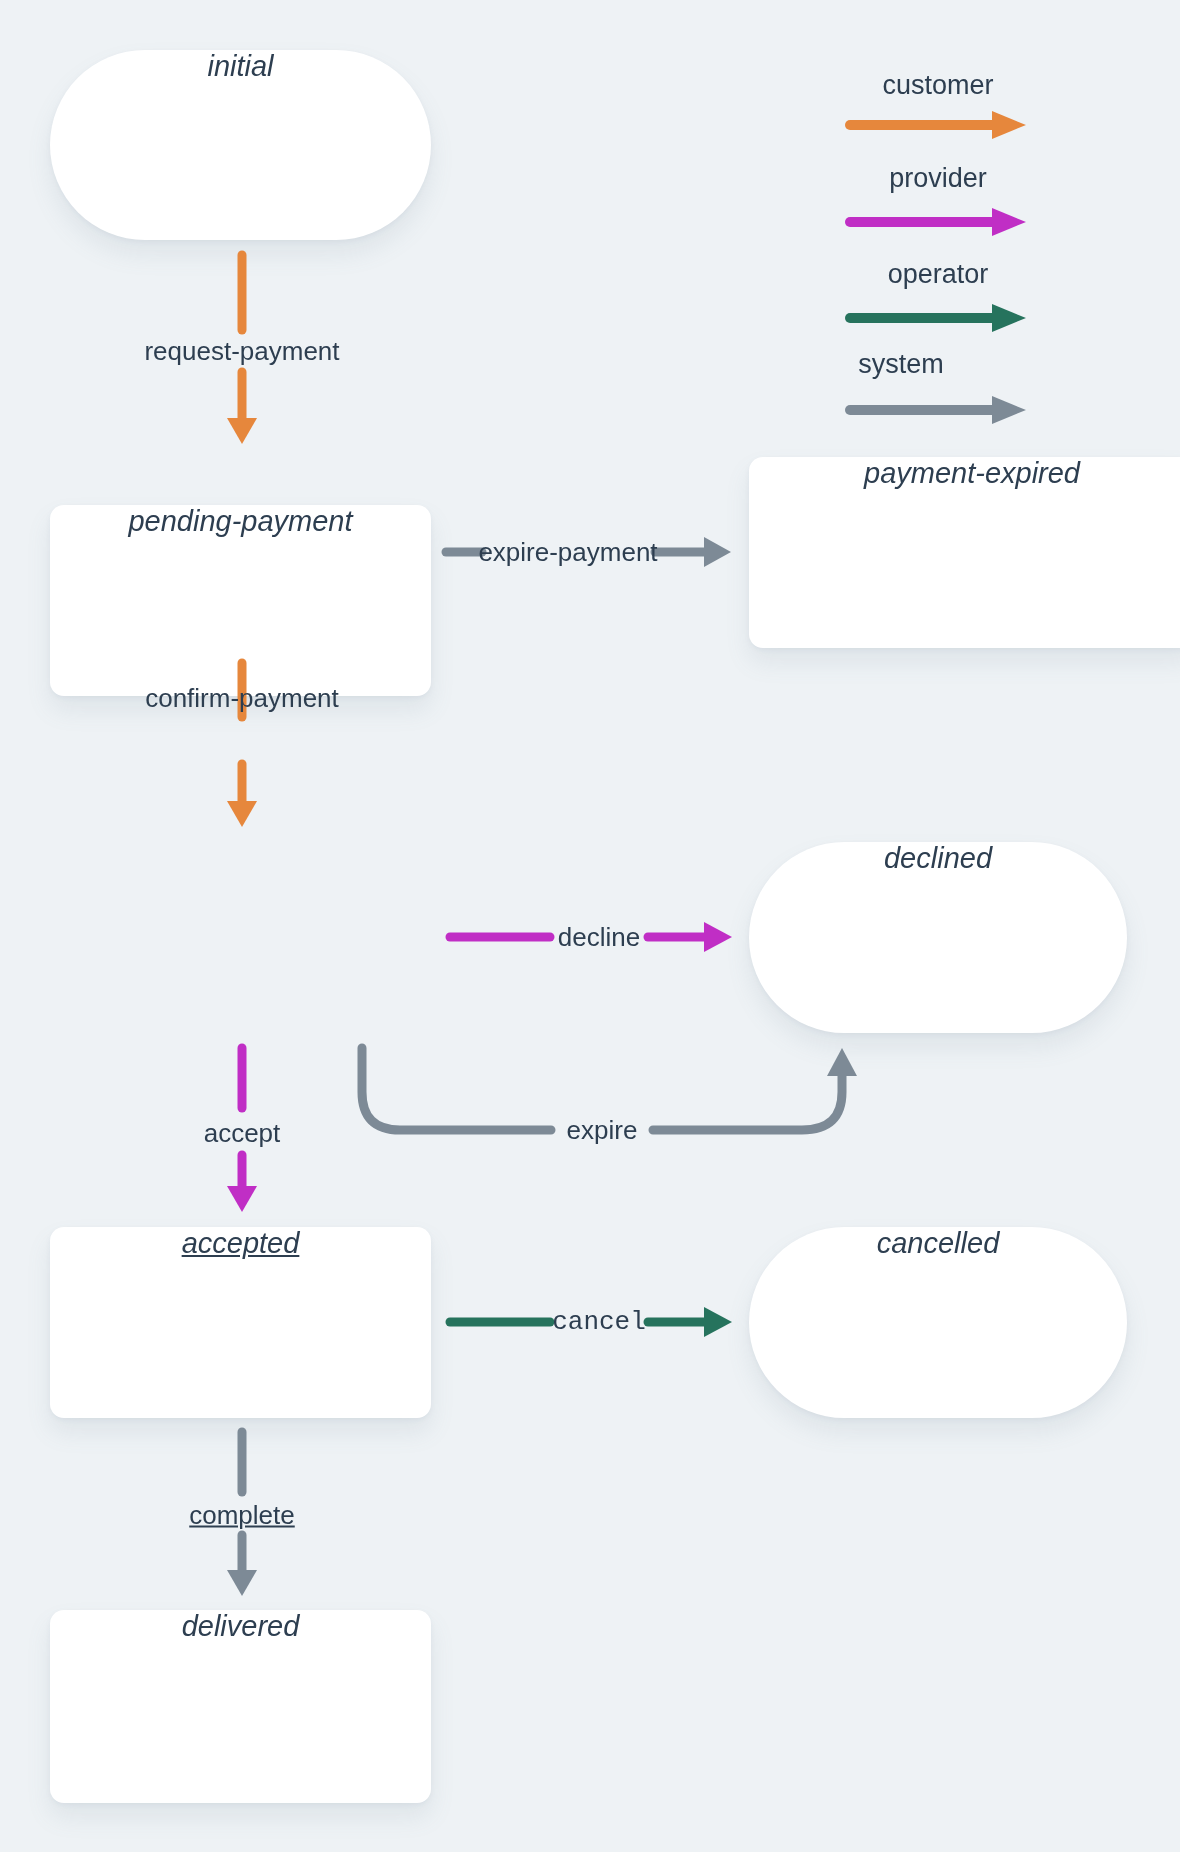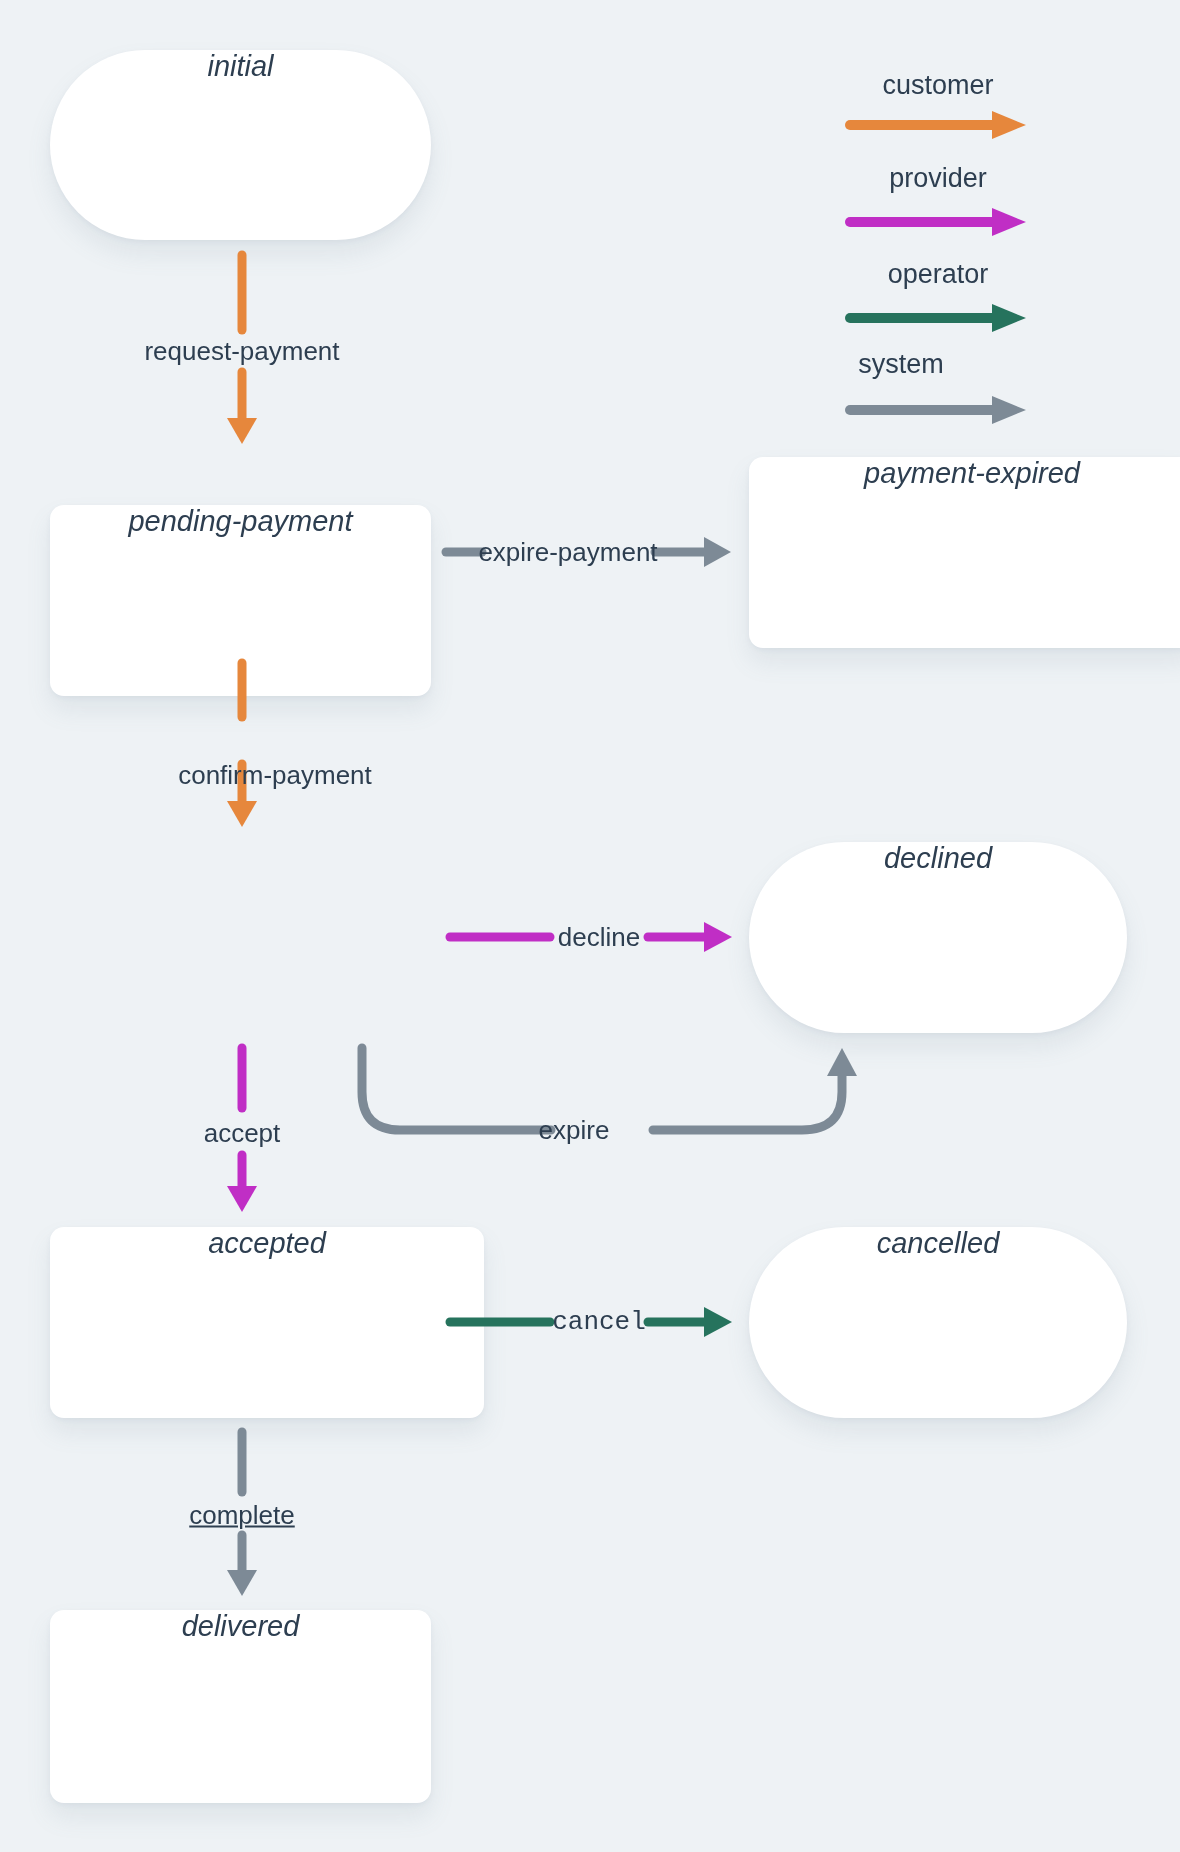--- a/index.html
+++ b/index.html
@@ -51,21 +51,21 @@
 
   <div class="node rect" style="left:749px;top:457px;width:446px;height:191px;">
     <span>payment-expired</span>
   </div>
 
 
   <div class="node pill" style="left:749px;top:842px;width:378px;height:191px;">
     <span>declined</span>
   </div>
 
-  <div class="node rect" style="left:50px;top:1227px;width:434px;height:191px;">
+  <div class="node rect" style="left:50px;top:1227px;width:381px;height:191px;text-decoration:underline;">
     <span>accepted</span>
   </div>
 
   <div class="node pill" style="left:749px;top:1227px;width:378px;height:191px;">
     <span>cancelled</span>
   </div>
 
   <div class="node rect" style="left:50px;top:1610px;width:381px;height:193px;">
     <span>delivered</span>
   </div>
@@ -133,23 +133,23 @@
       <polygon class="fill-operator" points="992,304 992,332 1026,318"></polygon>
     </g>
     <g>
       <path class="stroke-system legend-line" d="M850,410 L992,410"></path>
       <polygon class="fill-system" points="992,396 992,424 1026,410"></polygon>
     </g>
   </svg>
 
   <div class="edge-label" style="left:242px;top:351px;">request-payment</div>
   <div class="edge-label" style="left:568px;top:552px;">expire-payment</div>
-  <div class="edge-label" style="left:242px;top:775px;margin-left:33px;">confirm-payment</div>
+  <div class="edge-label" style="left:242px;top:698px;">confirm-payment</div>
   <div class="edge-label" style="left:599px;top:937px;">decline</div>
-  <div class="edge-label" style="left:574px;top:1130px;">expire</div>
+  <div class="edge-label" style="left:602px;top:1130px;">expire</div>
   <div class="edge-label" style="left:242px;top:1133px;">accept</div>
   <div class="edge-label" style="left:599px;top:1322px;font-family:Liberation Mono, monospace;">cancel</div>
   <div class="edge-label" style="left:242px;top:1515px;text-decoration:underline;">complete</div>
 
   <div>
     <div class="legend-label" style="left:938px;top:85px;">customer</div>
     <div class="legend-label" style="left:938px;top:178px;">provider</div>
     <div class="legend-label" style="left:938px;top:274px;">operator</div>
     <div class="legend-label" style="left:886px;top:364px;margin-left:15px;">system</div>
   </div>

